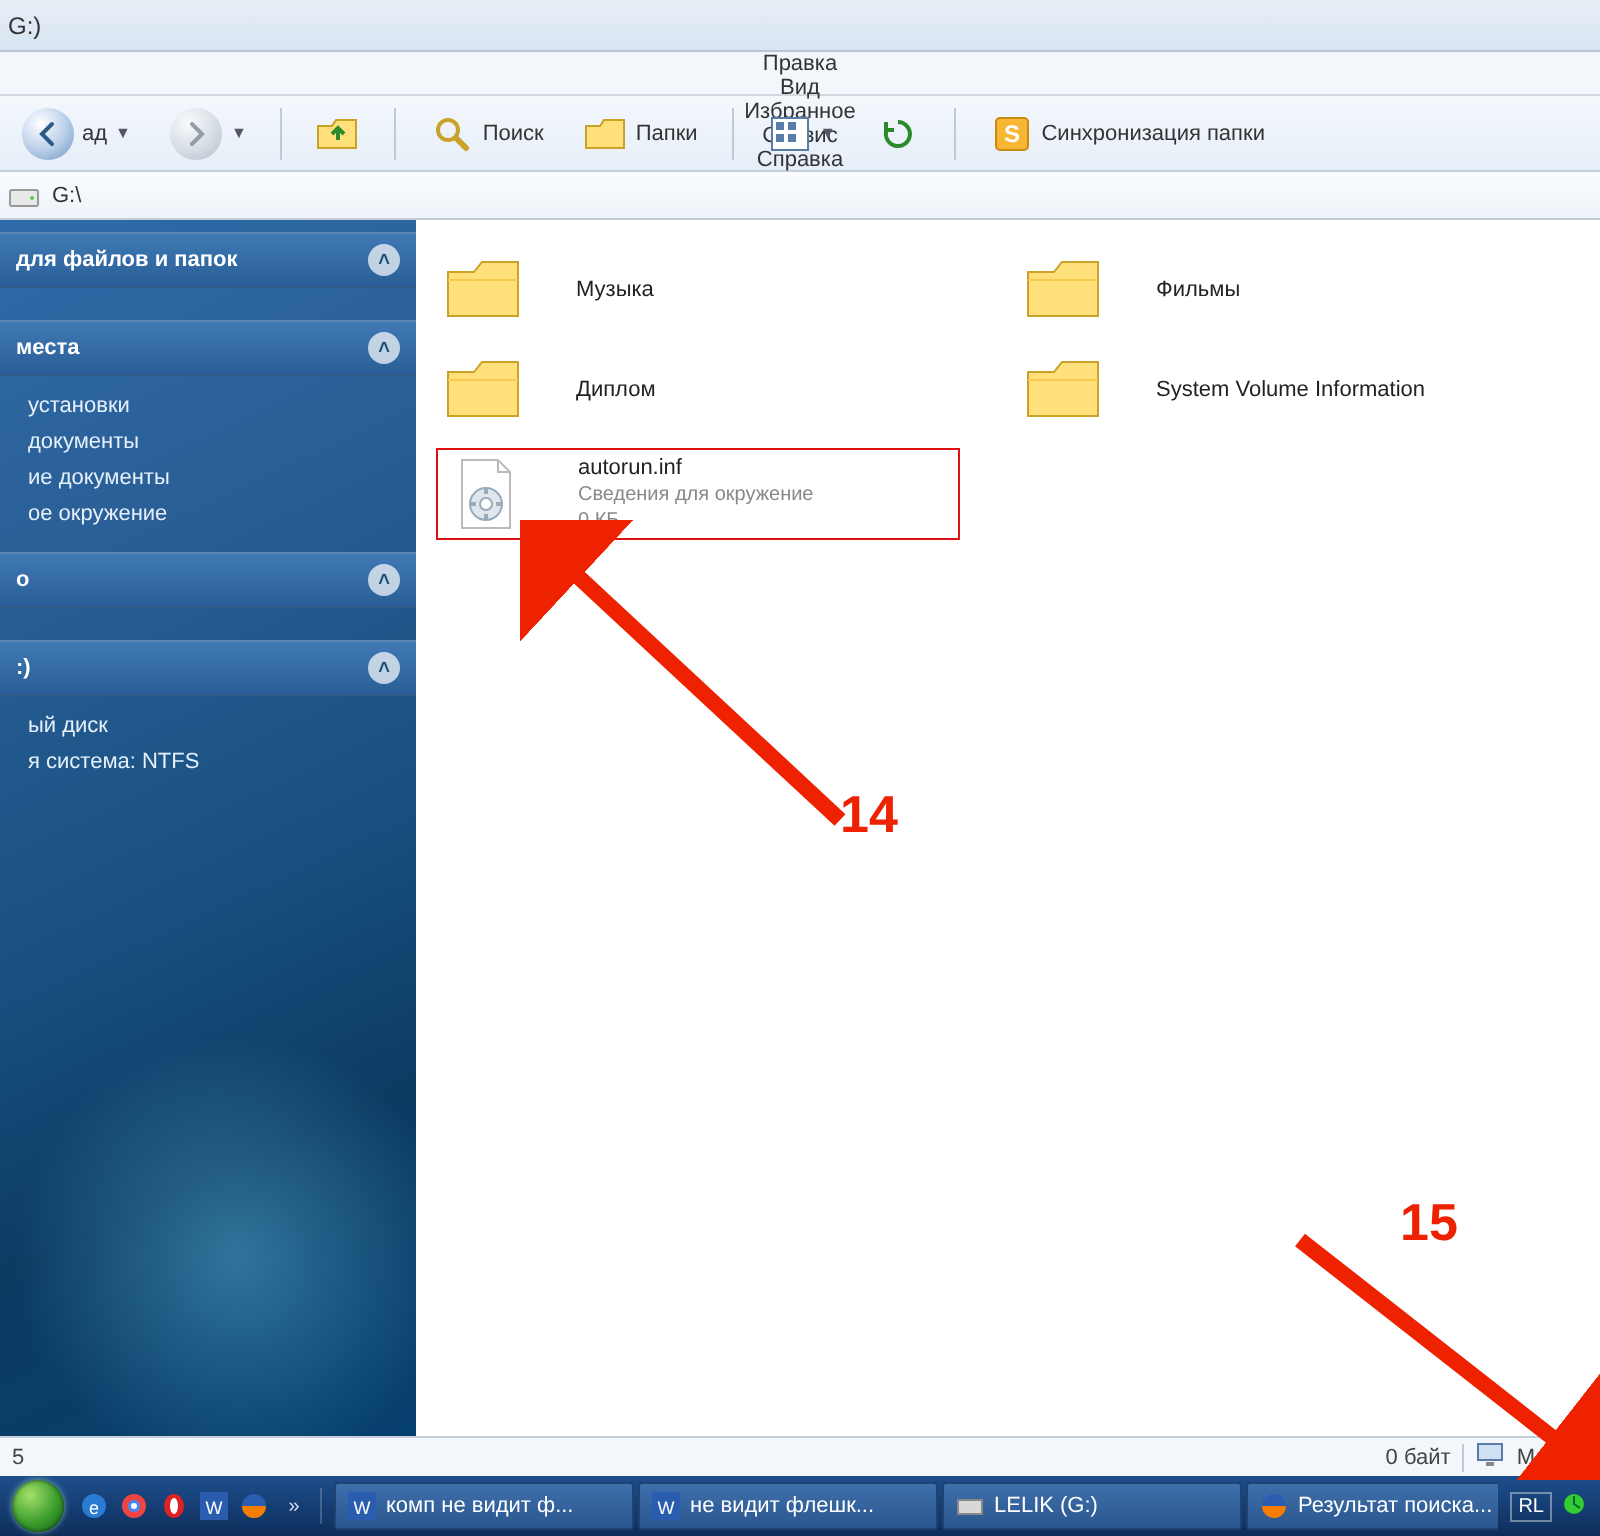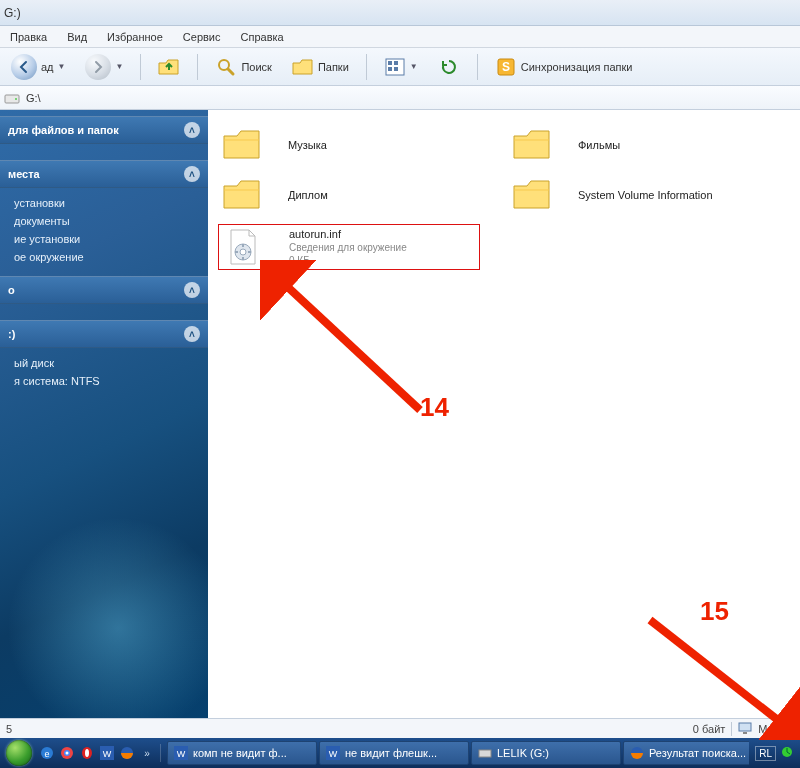--- a/index.html
+++ b/index.html
@@ -2,21 +2,21 @@
 <html><head>
 <meta charset="utf-8">
 <style>
   * { margin:0; padding:0; box-sizing:border-box; font-family:Tahoma,Verdana,sans-serif; }
   body { width:800px; height:768px; overflow:hidden; background:#fff; position:relative; }
 
   
   .title-bar { height:26px; background:linear-gradient(#e9eff7,#d7e4f2); border-bottom:1px solid #b8c7d8; font-size:12px; color:#333; line-height:26px; padding-left:4px; }
 
   
-  .menu-bar { height:22px; background:#f3f6fa; border-bottom:1px solid #d0d7e0; display:flex; align-items:center; font-size:11px; color:#333; }
+  .menu-bar { height:22px; background:#f3f6fa; border-bottom:1px solid #d0d7e0; display:flex; align-items:center; font-size:11px; color:#333;flex-direction:column; }
   .menu-bar span { padding:0 10px; cursor:default; }
 
   
   .toolbar { height:38px; background:linear-gradient(#f4f8fd,#e6eef7); border-bottom:1px solid #c4cfdd; display:flex; align-items:center; padding:0 4px; gap:6px; font-size:11px; color:#333; }
   .tbtn { display:flex; align-items:center; gap:4px; padding:2px 6px; border:1px solid transparent; border-radius:3px; cursor:default; }
   .round { width:26px; height:26px; border-radius:50%; background:radial-gradient(circle at 35% 30%,#fff,#b7cde8 55%,#6f94bf); display:flex; align-items:center; justify-content:center; color:#3c5a80; font-size:14px; }
   .round.disabled{ filter:grayscale(70%) opacity(.55);}
   .drop-arrow{ font-size:8px; color:#556;}
   .sep{ width:1px; height:26px; background:#c0cad6; margin:0 4px;}
   .tbico{ width:22px; height:22px; display:flex; align-items:center; justify-content:center; font-size:16px;}
@@ -178,21 +178,21 @@
     </div>
     <div class="section-body" style="height:8px"></div>
 
     <div class="section-head">
       <span>места</span>
       <span class="chev">˄</span>
     </div>
     <div class="section-body">
       <div class="item">установки</div>
       <div class="item">документы</div>
-      <div class="item">ие установки</div>
+      <div class="item">ие документы</div>
       <div class="item">ое окружение</div>
     </div>
 
     <div class="section-head">
       <span>о</span>
       <span class="chev">˄</span>
     </div>
     <div class="section-body" style="height:8px"></div>
 
     <div class="section-head">

